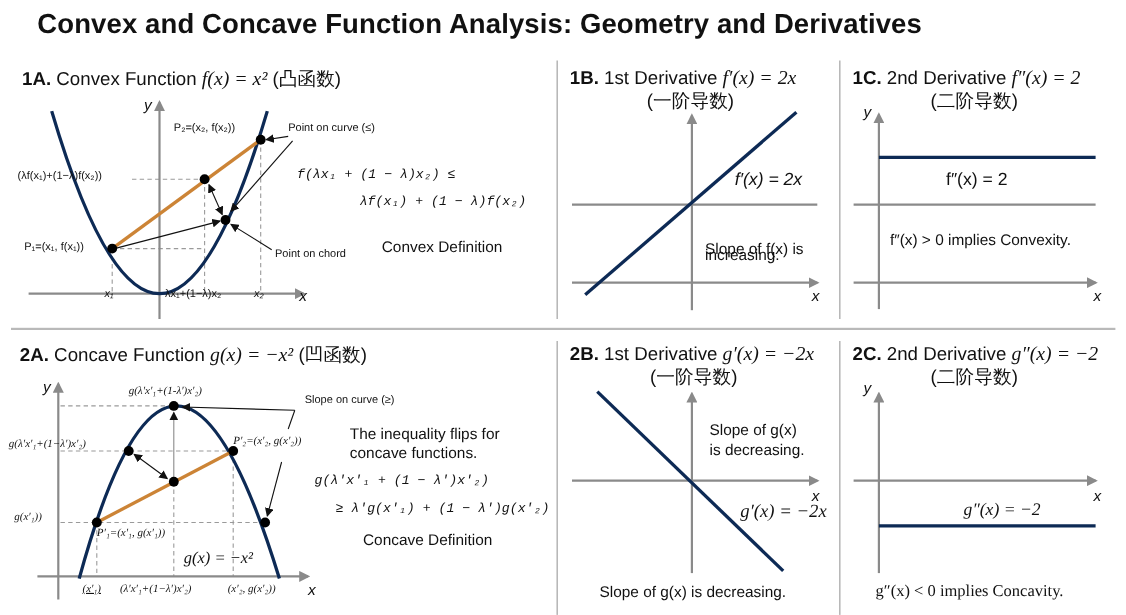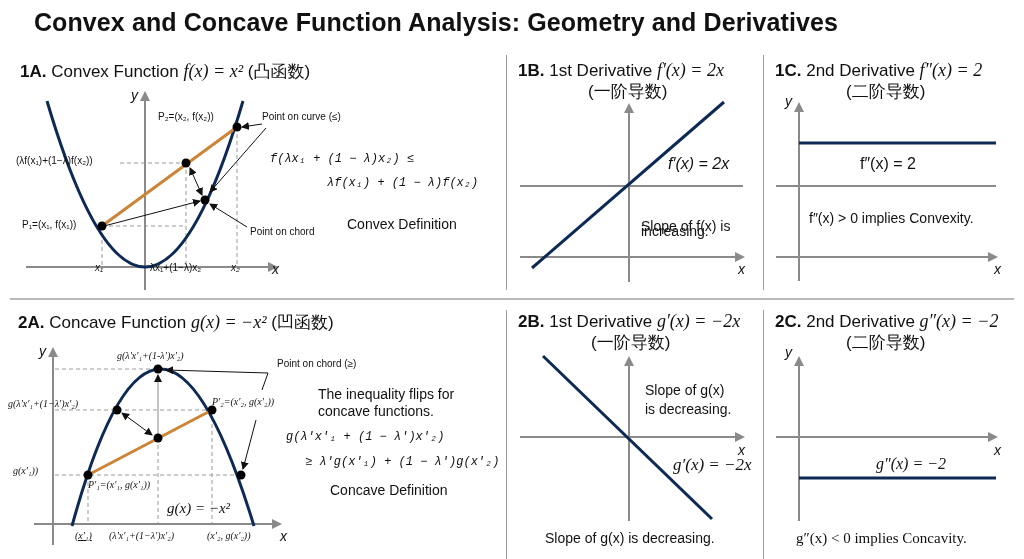--- a/index.html
+++ b/index.html
@@ -167,21 +167,21 @@
 <div class="lbl" style="left:994px; top:261px; font-style:italic; font-size:14px;">x</div>
 
 <div class="panel-title" style="left:18px; top:311px;">
   <b>2A.</b>
   <span>Concave Function</span>
   <span class="math" style="font-size:18px;">g(x) = −x²</span>
   <span>(凹函数)</span>
 </div>
 <div class="lbl" style="left:39px; top:343px; font-style:italic; font-size:14px;">y</div>
 <div class="lbl serif" style="left:117px; top:350px; font-style:italic;">g(λ′x′₁+(1-λ′)x′₂)</div>
-<div class="lbl" style="left:277px; top:358px;">Point on chord (≥)</div>
+<div class="lbl" style="left:277px; top:358px;">Slope on curve (≥)</div>
 <div class="lbl serif" style="left:8px; top:398px; font-style:italic;">g(λ′x′₁+(1−λ′)x′₂)</div>
 <div class="lbl serif" style="left:212px; top:396px; font-style:italic;">P′₂=(x′₂, g(x′₂))</div>
 <div class="lbl serif" style="left:13px; top:465px; font-style:italic;">g(x′₁))</div>
 <div class="lbl serif" style="left:88px; top:479px; font-style:italic;">P′₁=(x′₁, g(x′₁))</div>
 <div class="lbl serif" style="left:167px; top:500px; font-size:15px; font-style:italic;">g(x) = −x²</div>
 <div class="lbl serif" style="left:75px; top:530px; font-style:italic;text-decoration:underline;">(x′₁)</div>
 <div class="lbl serif" style="left:109px; top:530px; font-style:italic;">(λ′x′₁+(1−λ′)x′₂)</div>
 <div class="lbl serif" style="left:207px; top:530px; font-style:italic;">(x′₂, g(x′₂))</div>
 <div class="lbl" style="left:280px; top:528px; font-style:italic; font-size:14px;">x</div>
 <div class="lbl" style="left:318px; top:386px; font-size:14px;">The inequality flips for</div>

